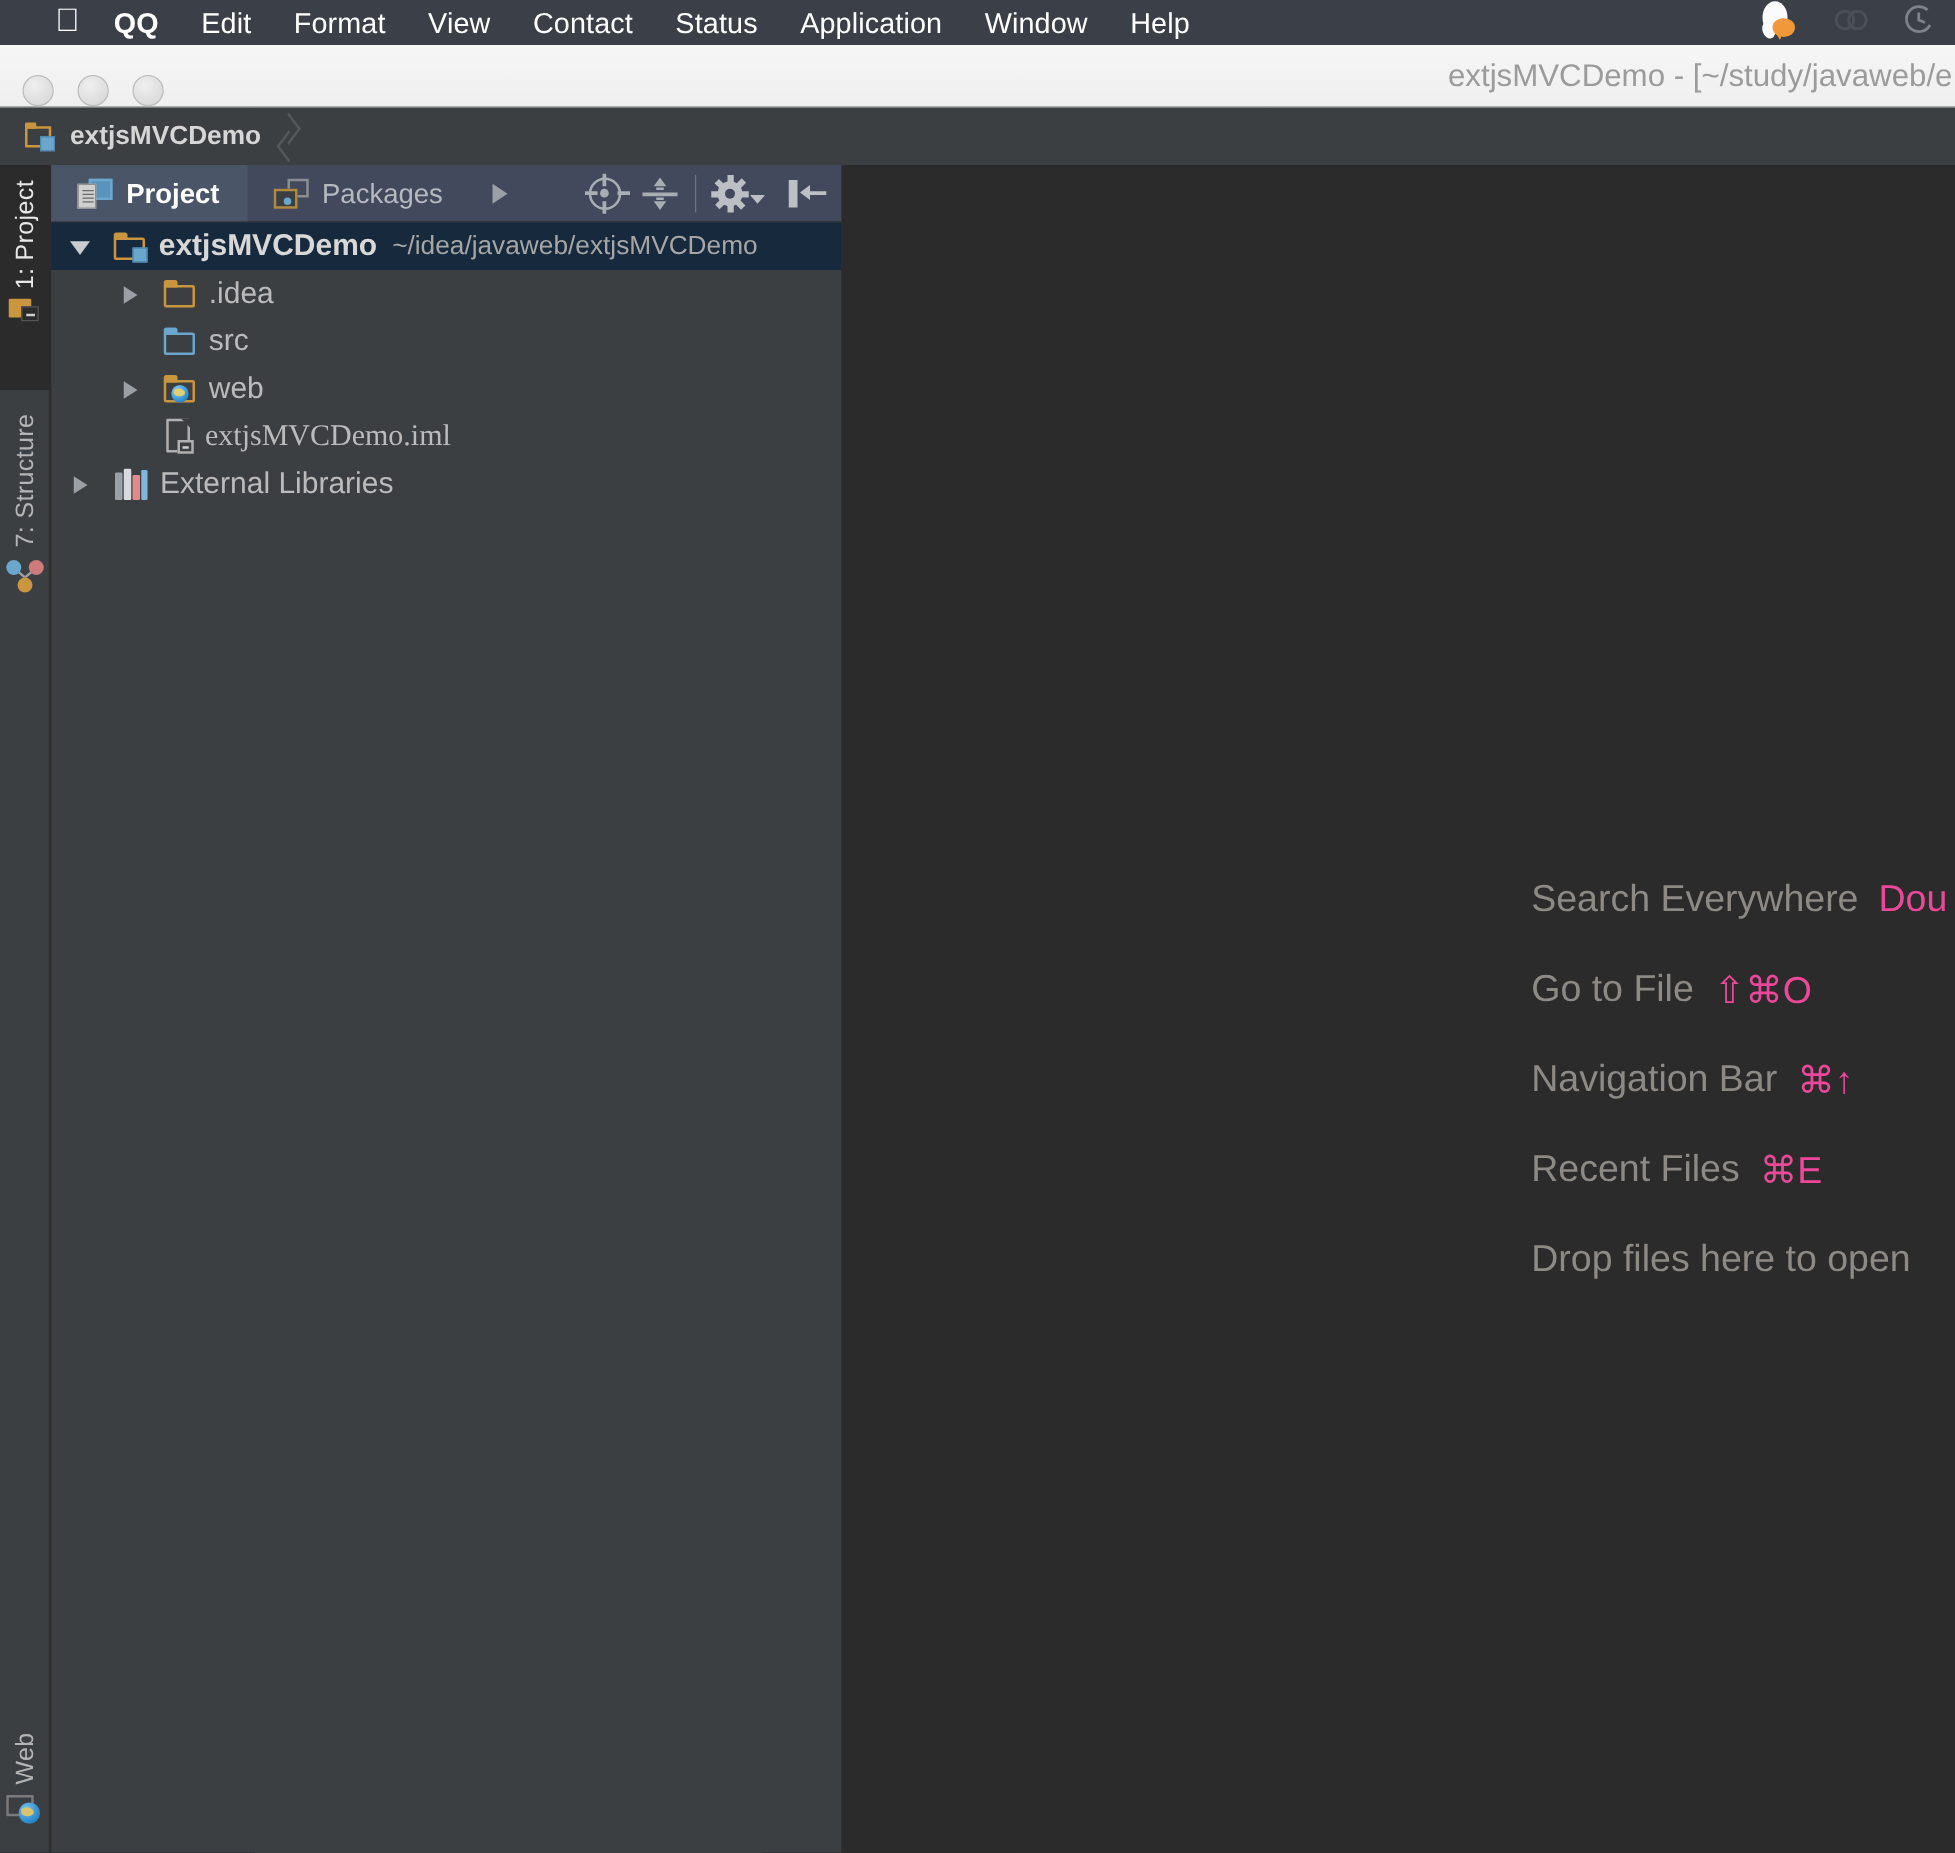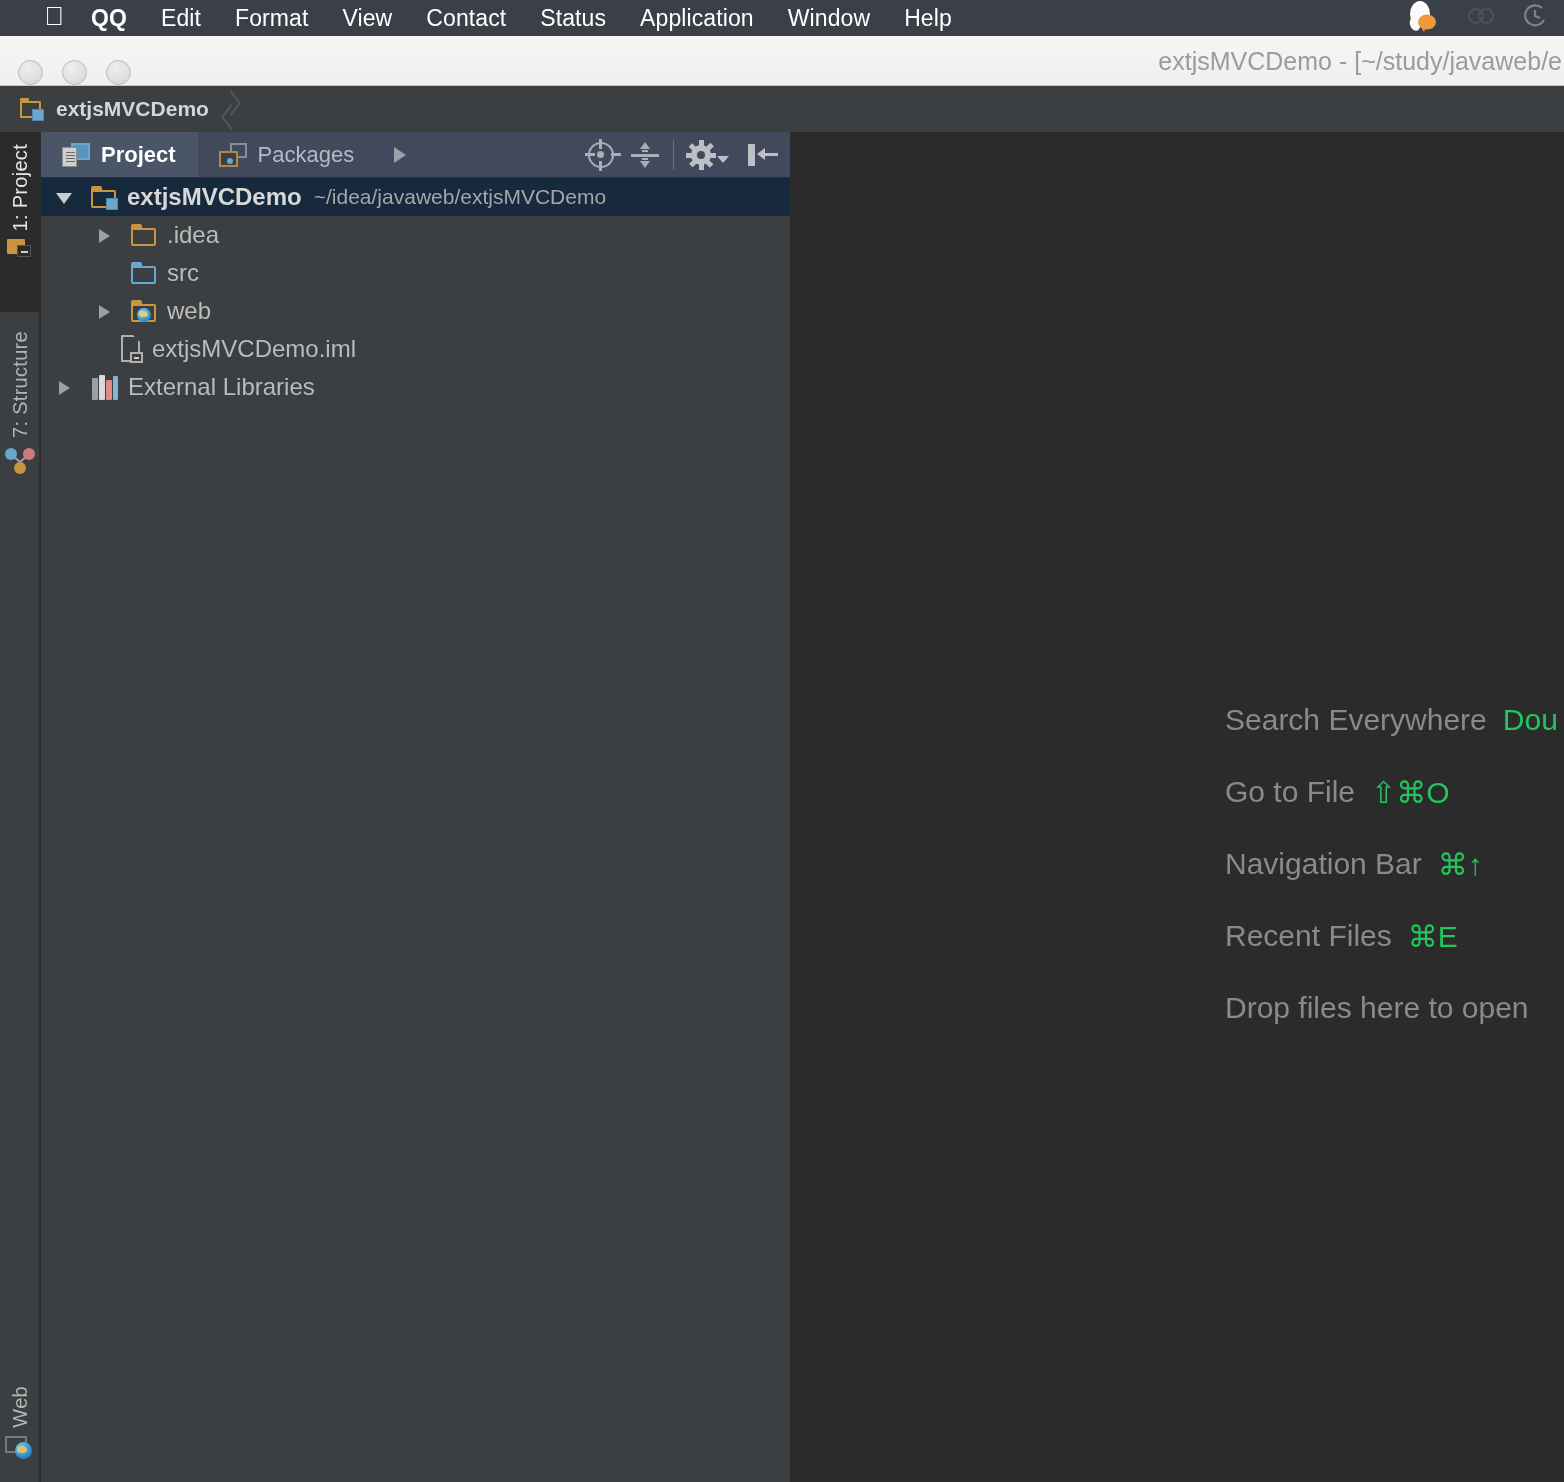--- a/index.html
+++ b/index.html
@@ -169,21 +169,21 @@
     overflow: hidden;
   }
   .ico-web-globe .globe::after {
     content:""; position:absolute; left:2px; top:4px; width:10px; height:7px;
     background:#d9c66a; border-radius: 40% 60% 50% 50%;
   }
 
   
   #project-panel {
     position: absolute; left: 41px; top: 132px;
-    width: 749px; height: 1350px;
+    width: 632px; height: 1350px;
     background: #3c3f41;
     z-index: 20;
   }
   #panel-tabs {
     position: relative; height: 46px; width: 100%;
     background: #42495c;
     display: flex; align-items: stretch;
     border-bottom: 1px solid #2e3133;
   }
   .panel-tab {
@@ -369,21 +369,21 @@
     width: 827px;
   }
   .hint-row {
     height: 72px;
     display: flex; align-items: center;
     white-space: nowrap;
     font-size: 30px;
     color: #8d8984;
     padding-left: 461px;
   }
-  .hint-key { color: #22c55e; margin-left: 16px; }
+  .hint-key { color: #ec4899; margin-left: 16px; }
 </style>
 </head>
 <body>
 
 <div id="menubar">
   <div class="apple-logo"></div>
   <div id="menu-items" style="display:flex;align-items:center;">
       <div class="menu-item bold">QQ</div>
       <div class="menu-item">Edit</div>
       <div class="menu-item">Format</div>
@@ -559,21 +559,21 @@
       </div>
       <div class="tree-row" style="padding-left: 54px;">
         <span class="twisty closed" style="margin-right: 14px;"></span>
         <span class="ico ico-webfolder">
           <span class="t"></span>
           <span class="b"></span>
           <span class="g"></span>
         </span>
         <span class="tnode-label">web</span>
       </div>
-      <div class="tree-row" style="padding-left: 42px;">
+      <div class="tree-row" style="padding-left: 54px; font-family: Liberation Serif, serif;">
         <span class="twisty" style="margin-right: 14px;"></span>
         <span class="ico ico-file">
           <span class="pg"></span>
           <span class="corner"></span>
           <span class="badge"></span>
         </span>
         <span class="tnode-label">extjsMVCDemo.iml</span>
       </div>
       <div class="tree-row" style="padding-left: 14px;">
         <span class="twisty closed" style="margin-right: 14px;"></span>

